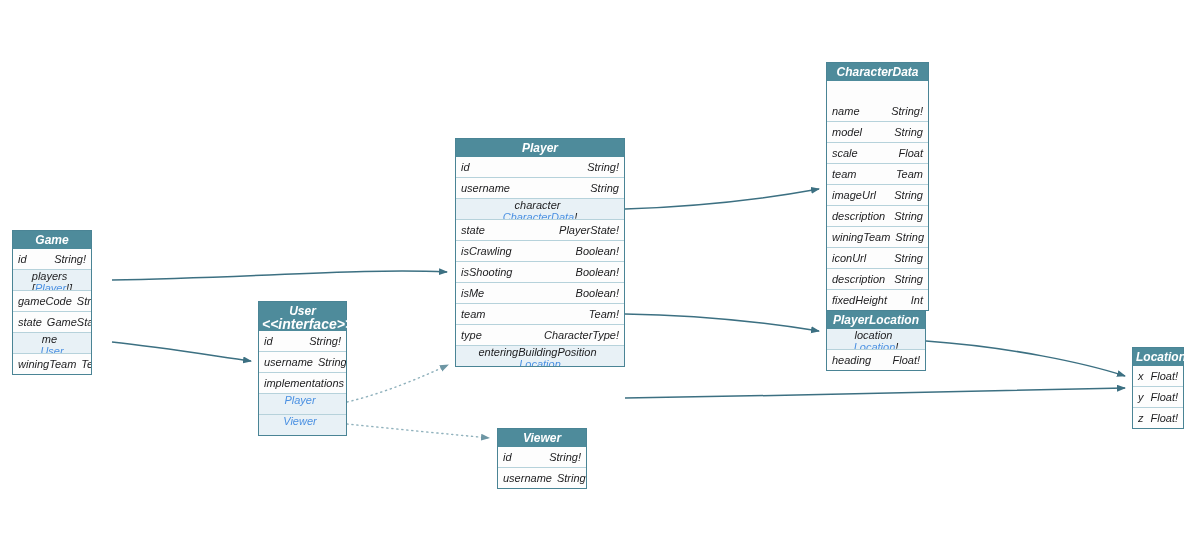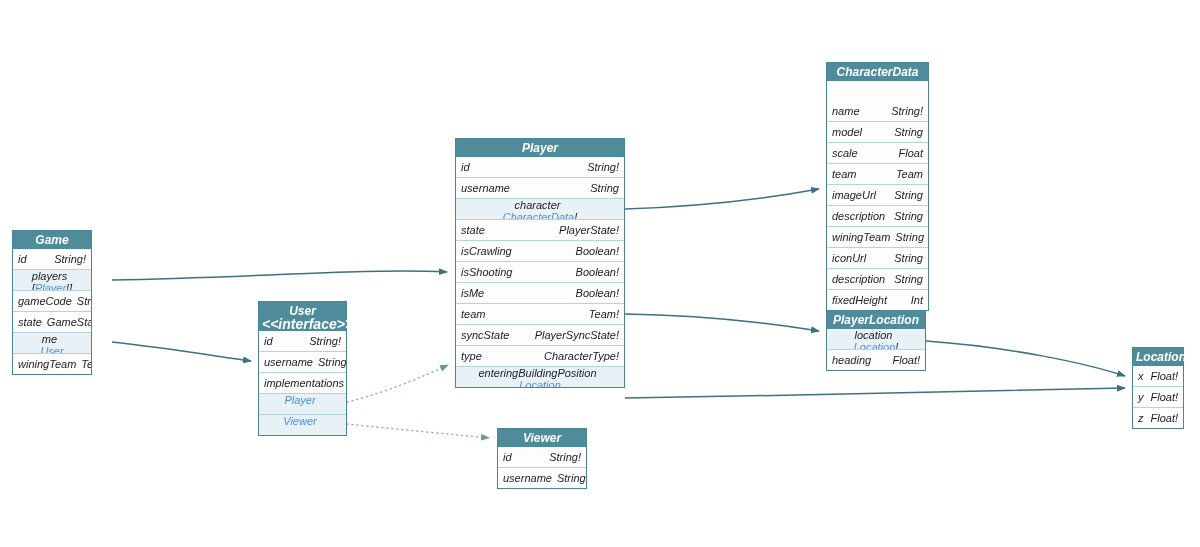--- a/index.html
+++ b/index.html
@@ -131,24 +131,20 @@
         </div>
         <div class="node-row">
           <span class="fname">isMe</span>
           <span class="ftype"><span>Boolean!</span></span>
         </div>
         <div class="node-row">
           <span class="fname">team</span>
           <span class="ftype"><span>Team!</span></span>
         </div>
         <div class="node-row">
-          <span class="fname">syncState</span>
-          <span class="ftype"><span>PlayerSyncState!</span></span>
-        </div>
-        <div class="node-row">
           <span class="fname">type</span>
           <span class="ftype"><span>CharacterType!</span></span>
         </div>
         <div class="node-row tint">
           <span class="fname">enteringBuildingPosition</span>
           <span class="ftype"><span class="link">Location</span></span>
         </div>
       </div>
       <div class="node" style="left: 497px; top: 428px; width: 90px;">
         <div class="node-header"><span>Viewer</span></div>

